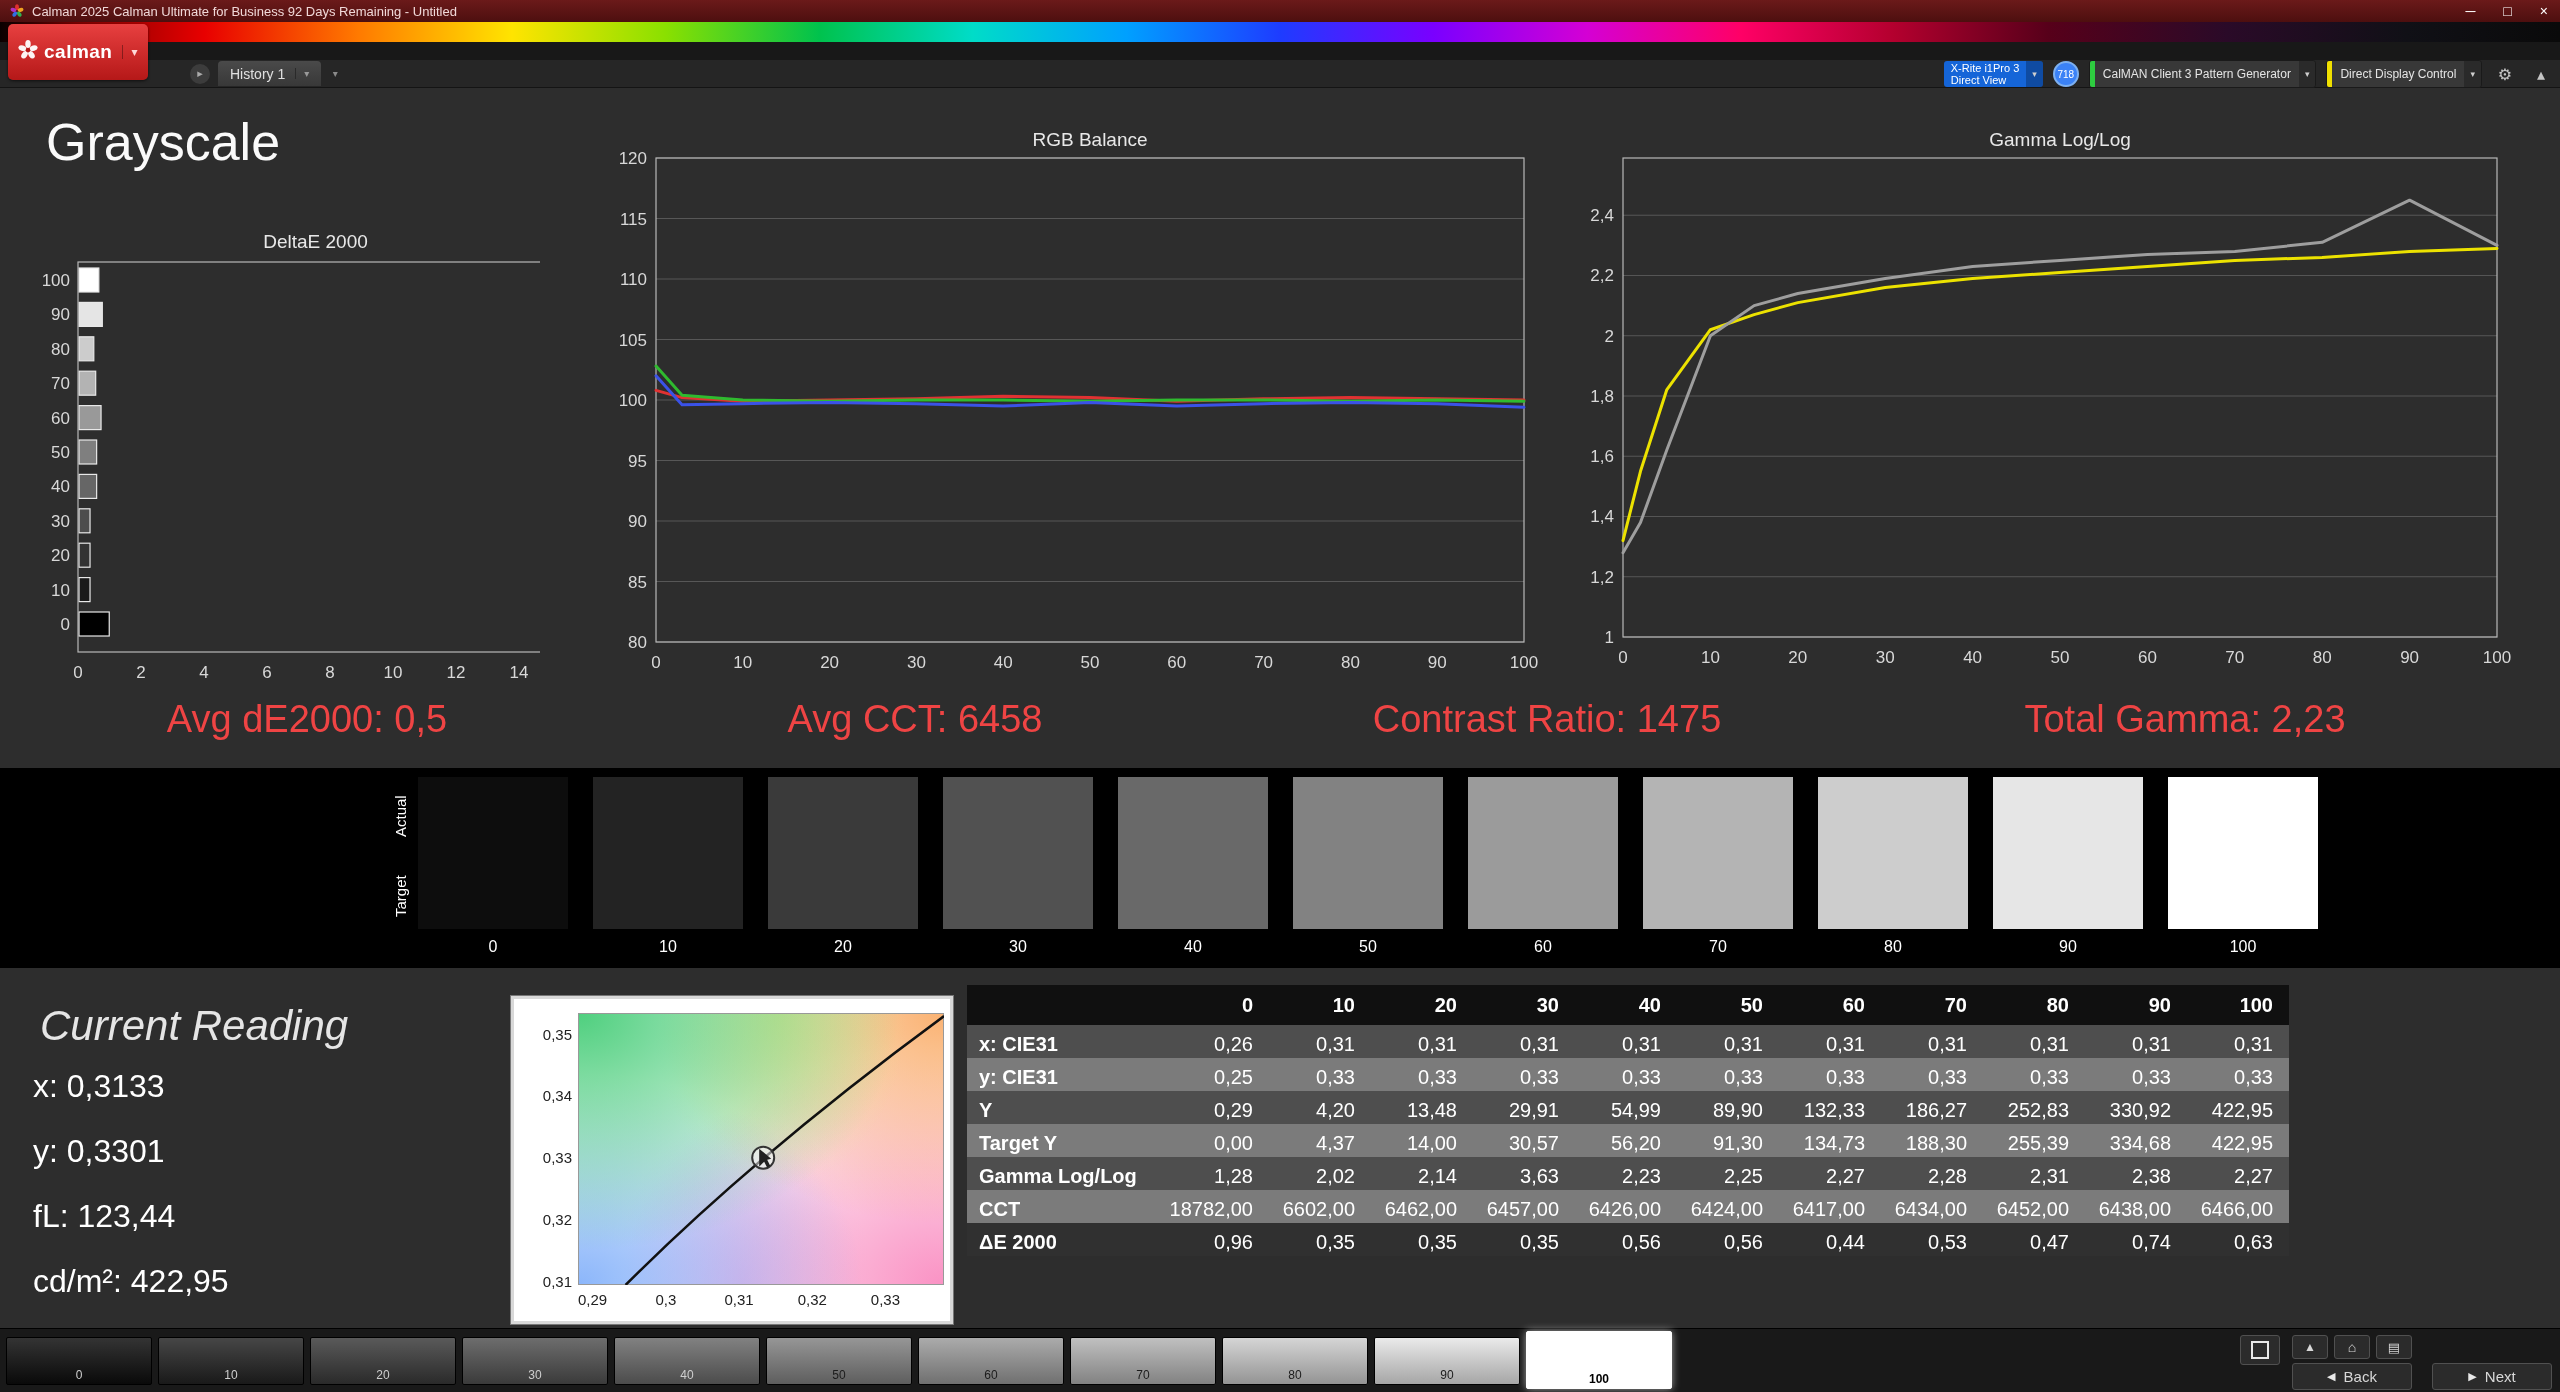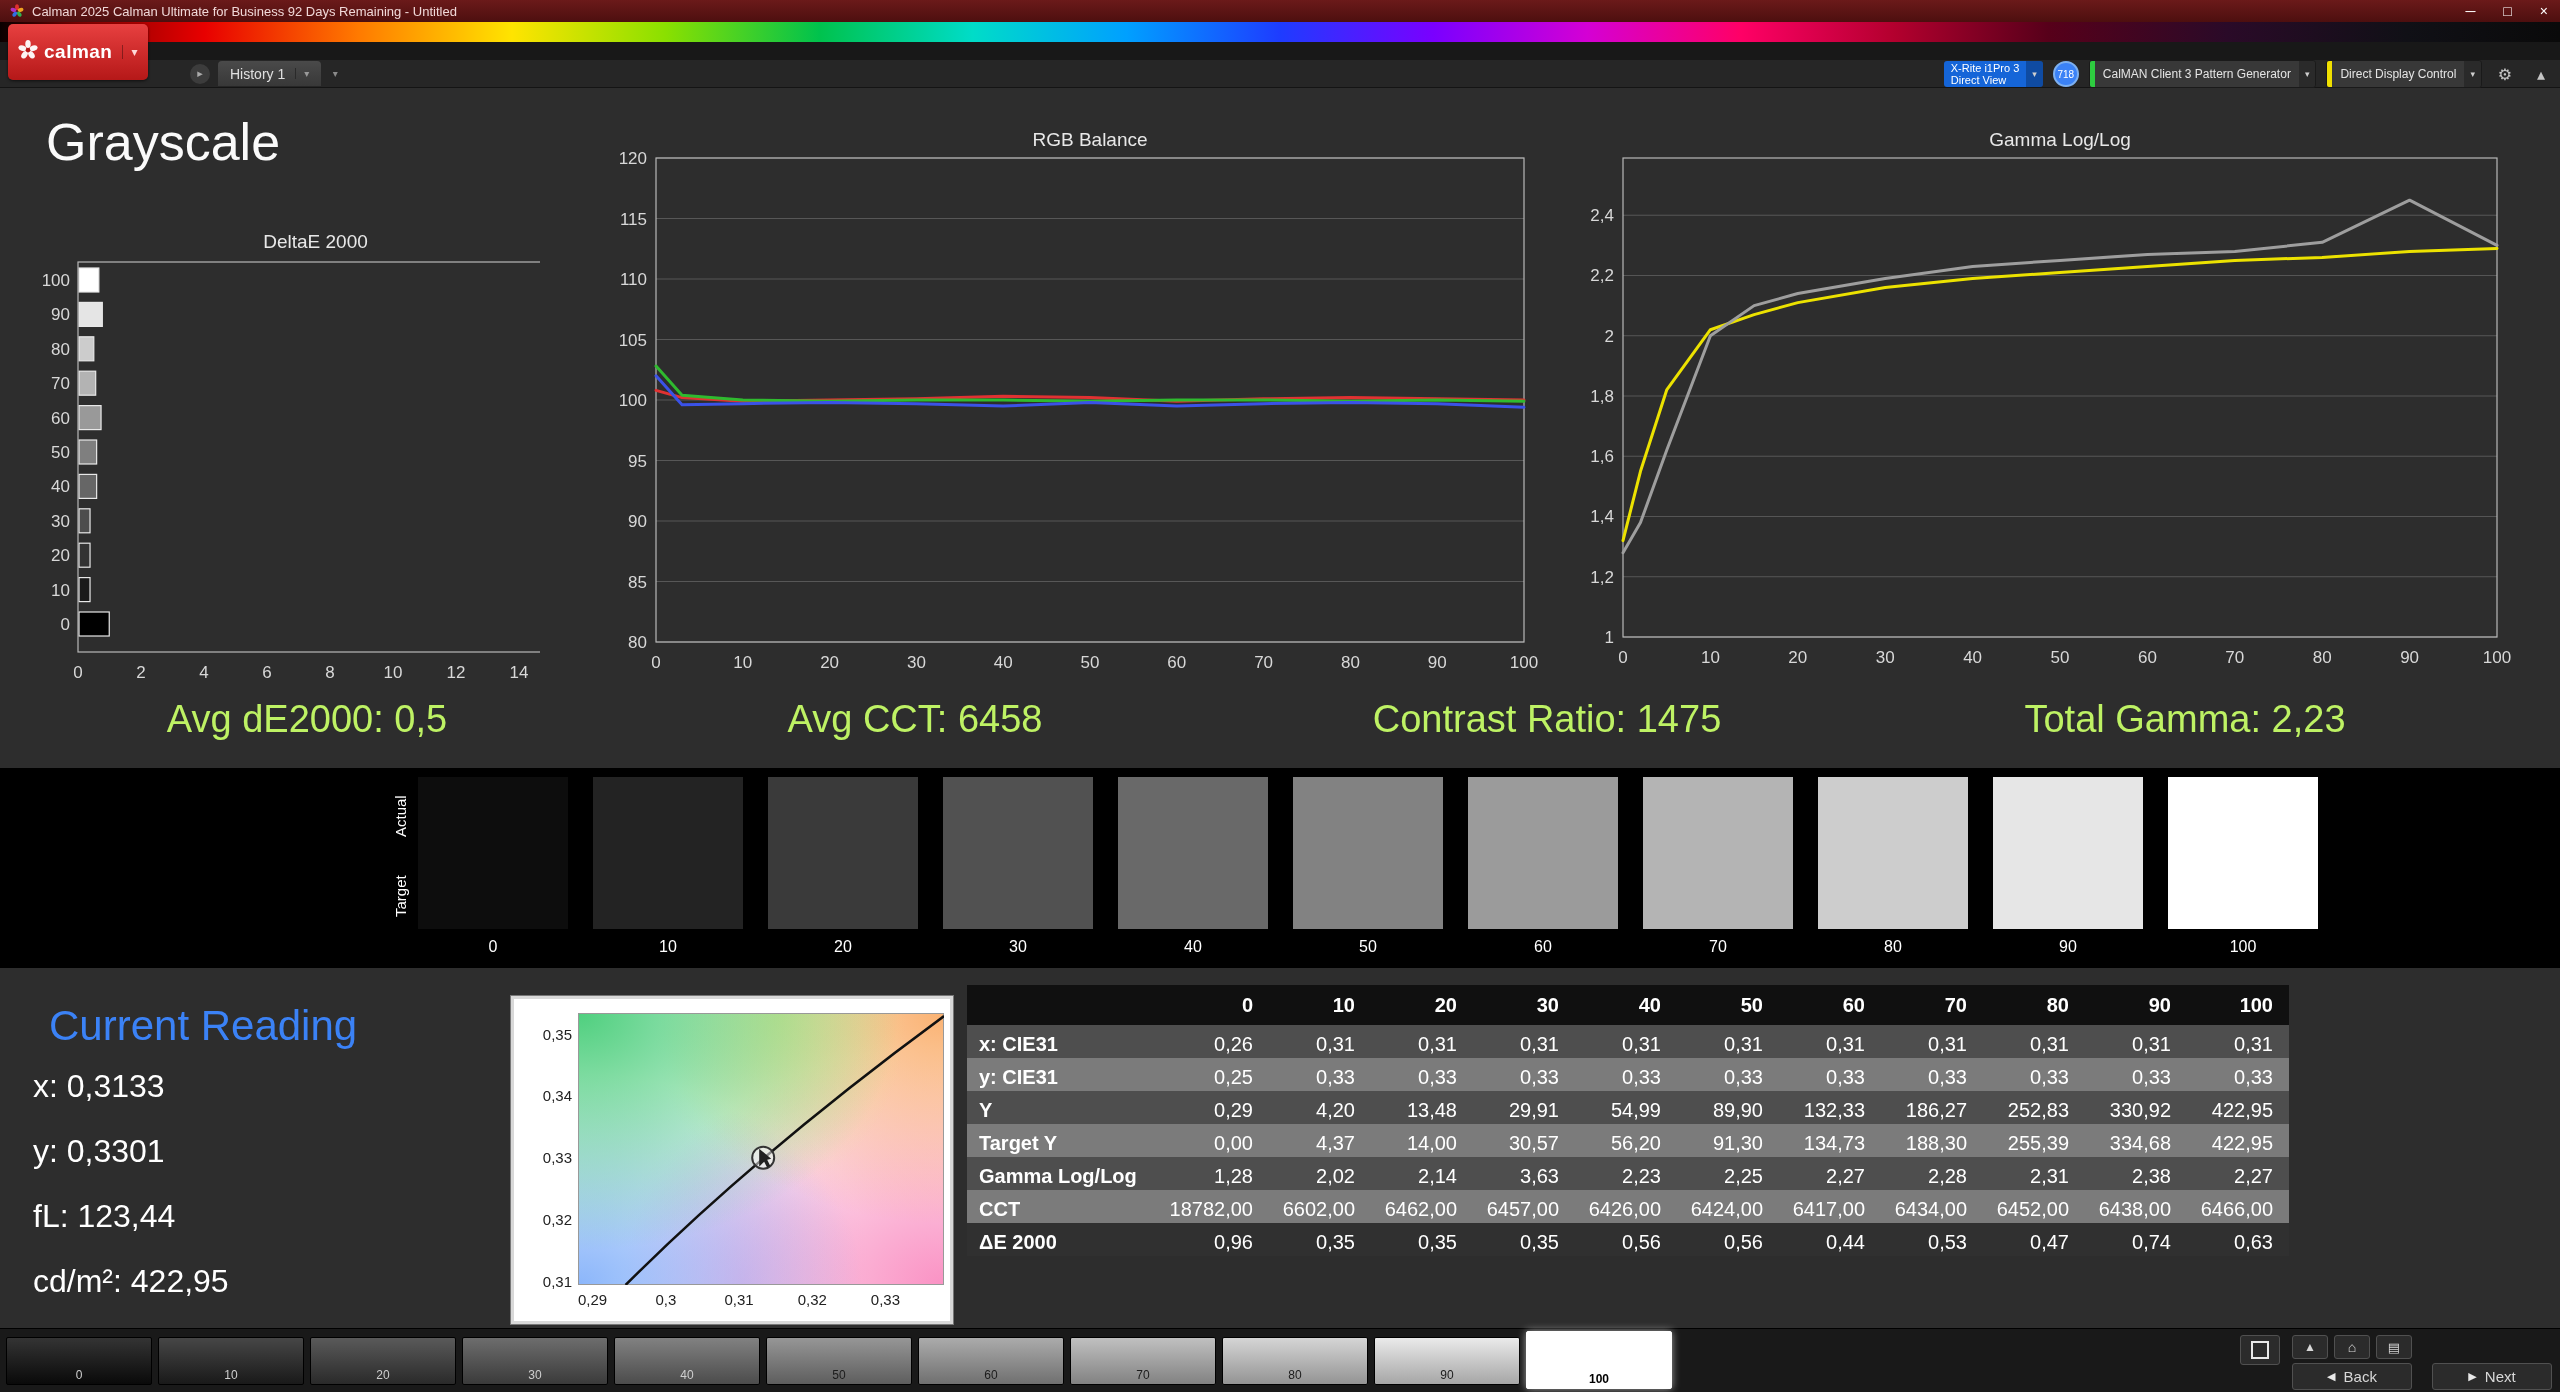--- a/index.html
+++ b/index.html
@@ -52,32 +52,32 @@
              background:rgba(0,0,0,.25);color:#cfcfcf;}
   .badge{width:26px;height:26px;border-radius:50%;background:#3b82f6;border:2px solid #7db0f0;
          box-sizing:border-box;color:#fff;font-size:10px;font-weight:normal;display:flex;
          align-items:center;justify-content:center;}
   .icon-btn{width:26px;height:26px;display:flex;align-items:center;justify-content:center;
             color:#c4c4c4;font-size:16px;cursor:pointer;}
 
   
   .page-title{position:absolute;left:46px;top:112px;font-size:52px;color:#fafafa;}
   svg.chart{position:absolute;}
-  .stat{position:absolute;top:698px;transform:translateX(-50%);font-size:38px;color:#bef264;white-space:nowrap;}
+  .stat{position:absolute;top:698px;transform:translateX(-50%);font-size:38px;color:#ef4444;white-space:nowrap;}
 
   
   .swatch-band{position:absolute;left:0;top:768px;width:2560px;height:200px;background:#000;}
   .vlabel{position:absolute;left:388px;width:24px;color:#fff;font-size:15px;
           writing-mode:vertical-rl;transform:rotate(180deg);display:flex;align-items:center;justify-content:center;}
   .swatch{position:absolute;top:9px;width:150px;height:152px;}
   .swatch-label{position:absolute;top:170px;width:150px;text-align:center;font-size:16px;color:#fff;}
 
   
   .current-reading{position:absolute;left:33px;top:1002px;}
-  .cr-title{font-size:42px;color:#3b82f6;margin:0 0 18px 16px;font-weight:400;}
+  .cr-title{font-size:42px;color:#e5e5e5;margin:0 0 18px 7px;font-weight:400;font-style:italic;}
   .cr-val{font-size:32px;color:#fff;margin:0 0 28px 0;}
 
   
   .cie-panel{position:absolute;left:511px;top:996px;width:442px;height:328px;background:#fff;
              border:3px solid #d8d8d8;outline:1px solid #777;box-sizing:border-box;}
   .cie-plot{position:absolute;left:64px;top:14px;width:366px;height:272px;border:1px solid #999;box-sizing:border-box;
     background-color:#fdfdfd;
     background-image:
       radial-gradient(at 0% 0%,rgba(70,205,120,.95),rgba(70,205,120,0) 62%),
       radial-gradient(at 55% 0%,rgba(210,235,120,.55),rgba(210,235,120,0) 45%),

